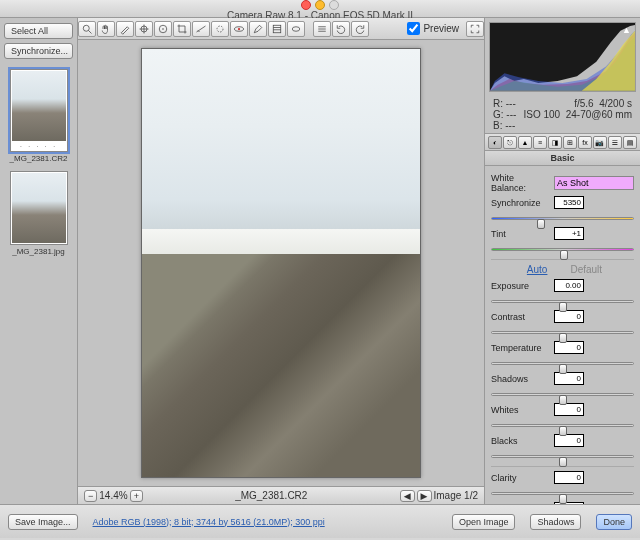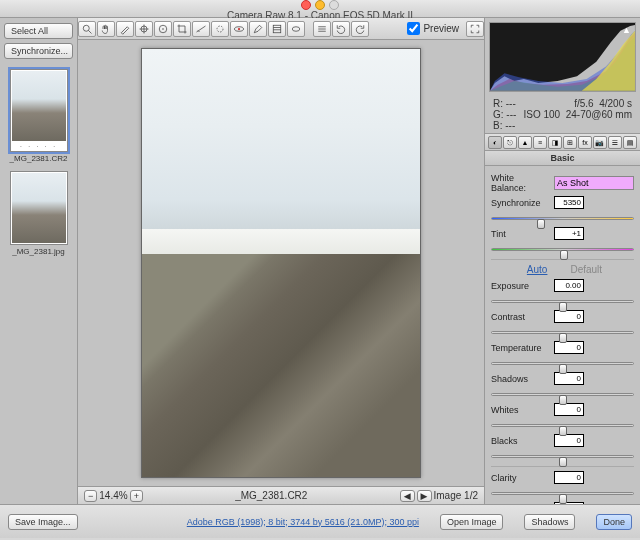--- a/index.html
+++ b/index.html
@@ -53,22 +53,22 @@
 .select { flex: 1; font-size: 9px; border: 1px solid #888; background: #f0abfc; padding: 1px 2px; }
 .slider { width: 100%; height: 12px; position: relative; margin-bottom: 2px; }
 .slider .track { position: absolute; top: 5px; left: 0; right: 0; height: 3px; background: linear-gradient(#bbb,#eee); border: 1px solid #888; border-radius: 2px; }
 .slider.temp .track { background: linear-gradient(90deg,#3060ff,#ccc,#ffcc40); }
 .slider.tint .track { background: linear-gradient(90deg,#40c040,#ccc,#e040e0); }
 .slider .thumb { position: absolute; top: 1px; width: 8px; height: 10px; background: linear-gradient(#fff,#ccc); border: 1px solid #666; border-radius: 2px; transform: translateX(-50%); cursor: pointer; }
 .hr { border: none; border-top: 1px solid #aaa; margin: 4px 0; }
 .autodef { text-align: center; font-size: 9px; margin: 2px 0 4px; }
 .autodef a { color: #2a5db0; text-decoration: underline; margin: 12px 4px; cursor:pointer; }
 .autodef .dis { color: #888; text-decoration: none; margin-left: 19px; }
-.bottombar { height: 34px; border-top: 1px solid #999; background: linear-gradient(#e3e3e3,#cfcfcf); display: flex; align-items: center; padding: 0 8px; gap: 21px; }
-.bottombar .meta { flex: 1; text-align: right; font-size: 9px; color: #2a5db0; text-decoration: underline; }
+.bottombar { height: 34px; border-top: 1px solid #999; background: linear-gradient(#e3e3e3,#cfcfcf); display: flex; align-items: center; padding: 0 8px; gap: 15px; }
+.bottombar .meta { flex: 1; text-align: left; font-size: 9px; color: #2a5db0; text-decoration: underline; }
 .btn.primary { background: linear-gradient(#cfe3ff,#a7c7f7); border-color: #5577bb; }
 .warn-tri { position:absolute; top:2px; right:4px; color:#fff; font-size:9px; }
 </style>
 </head>
 <body>
 
 <div class="titlebar">
   <div class="traffic">
     <div class="tl r"></div>
     <div class="tl y"></div>

